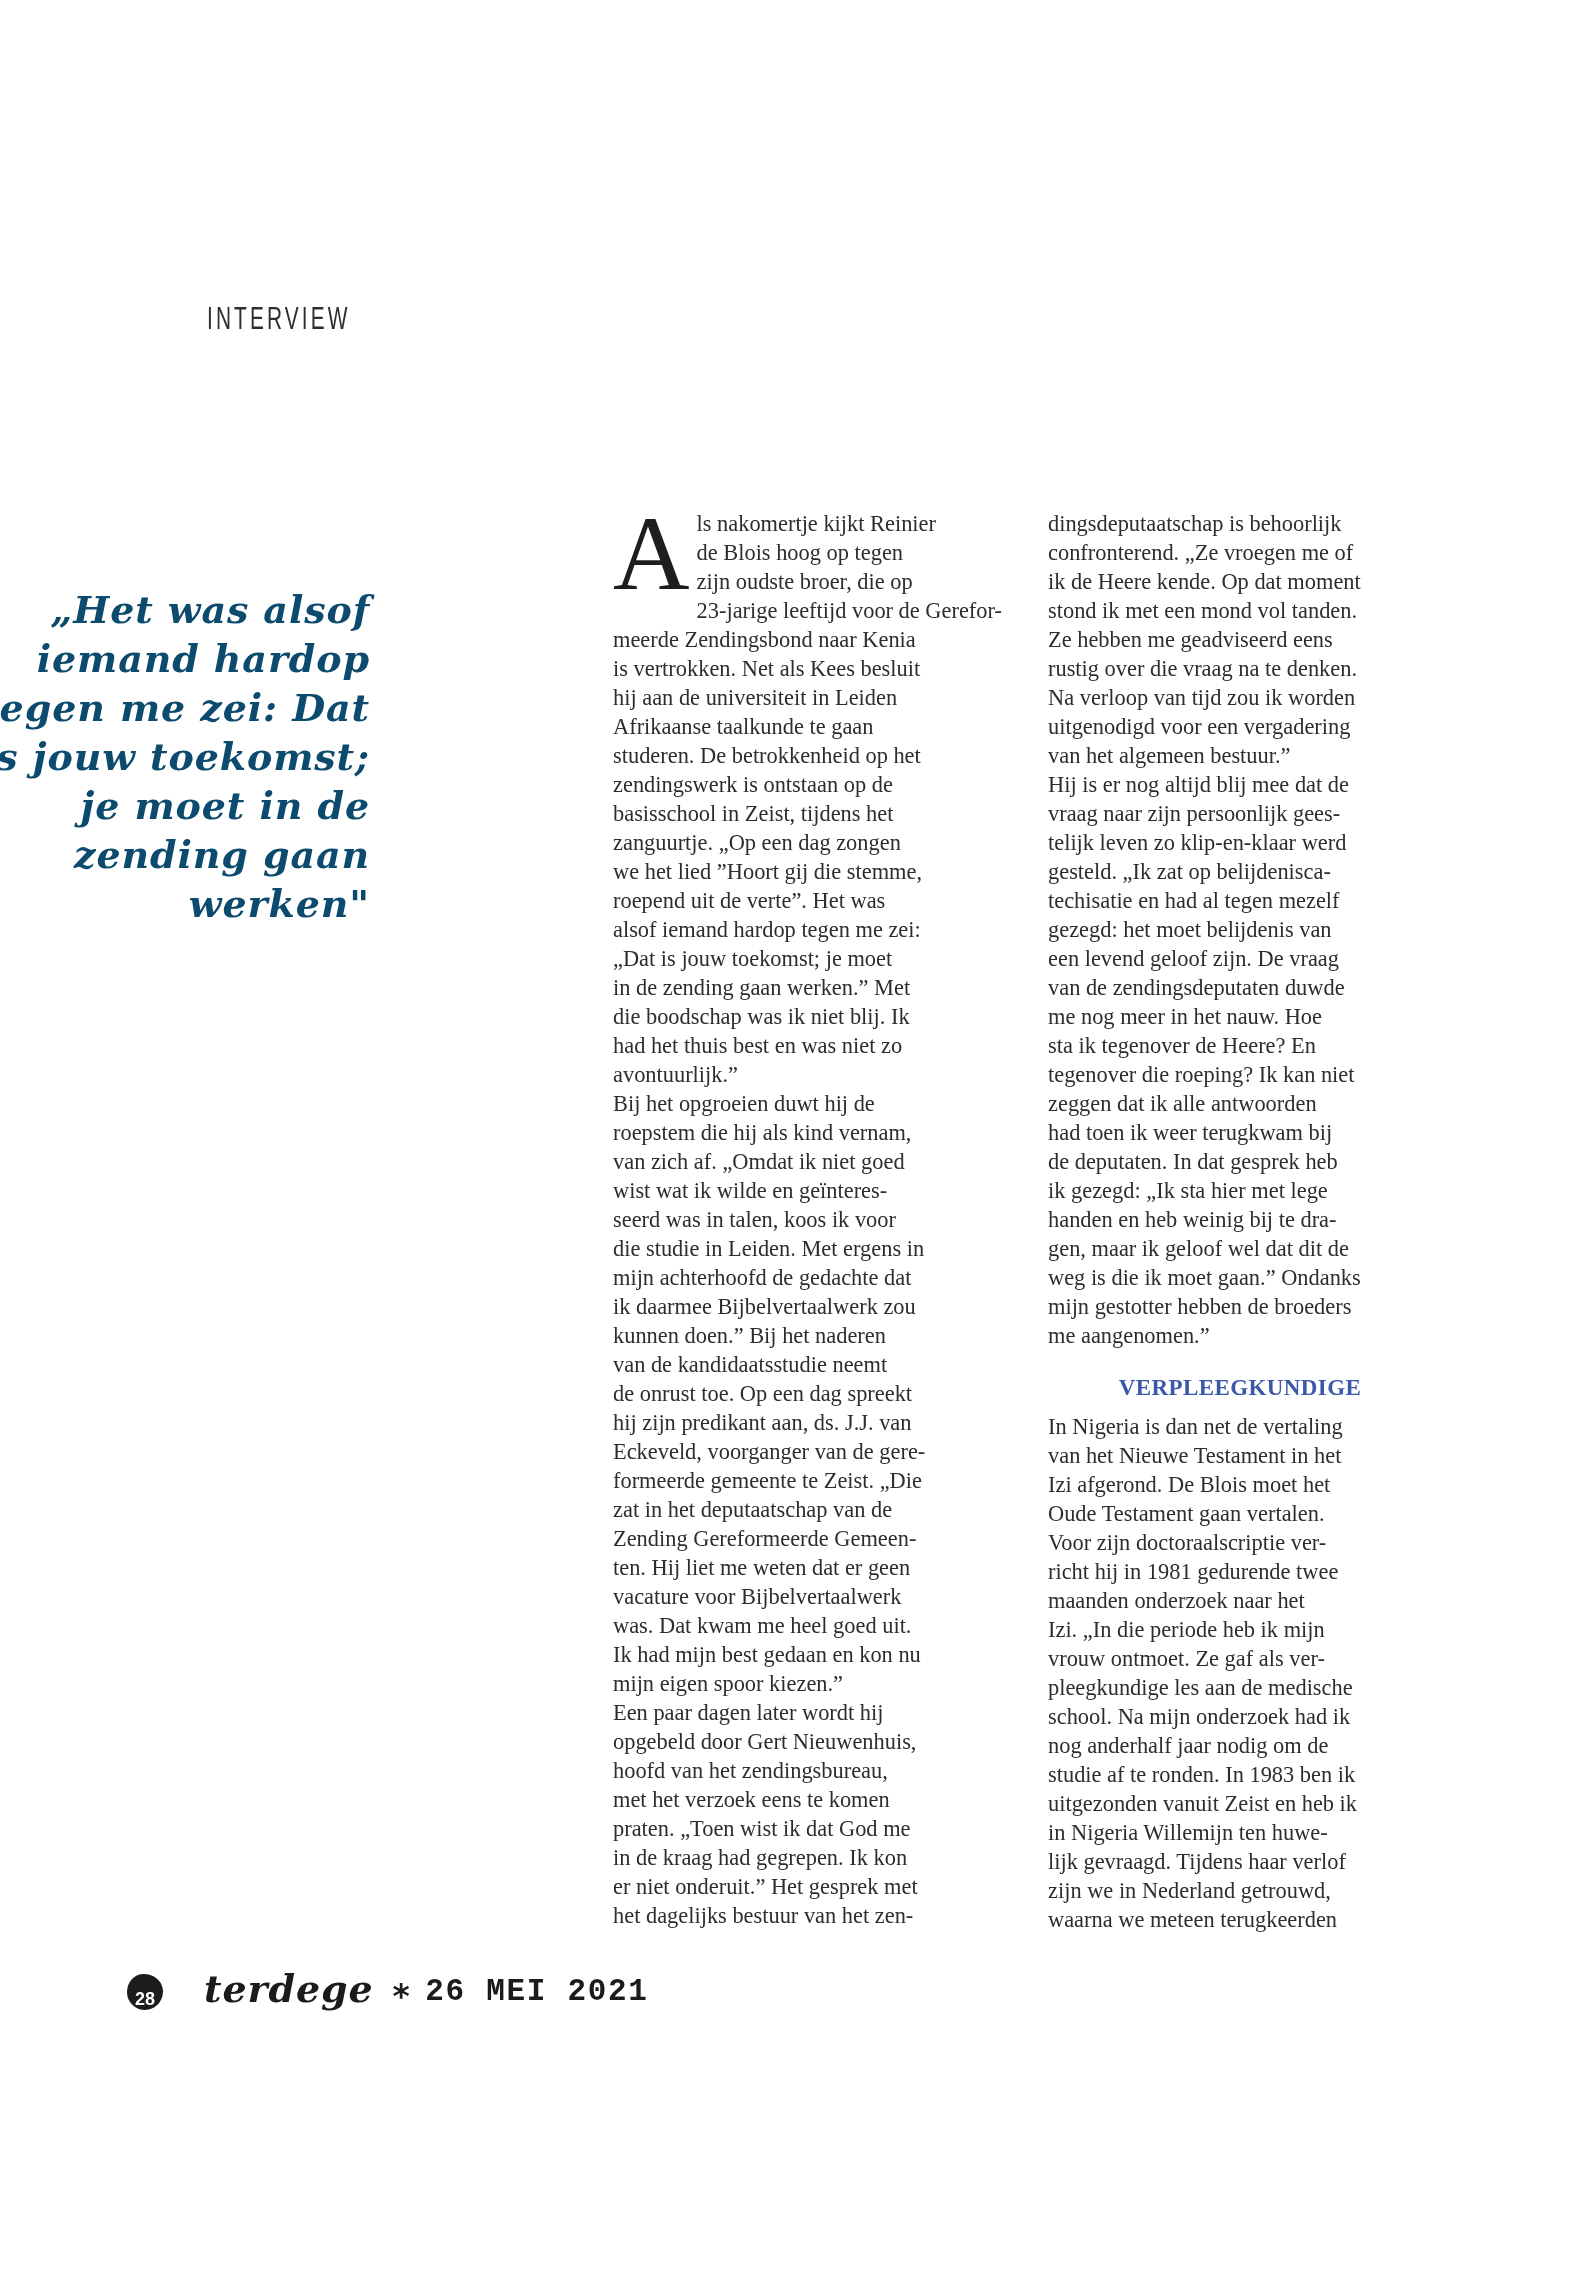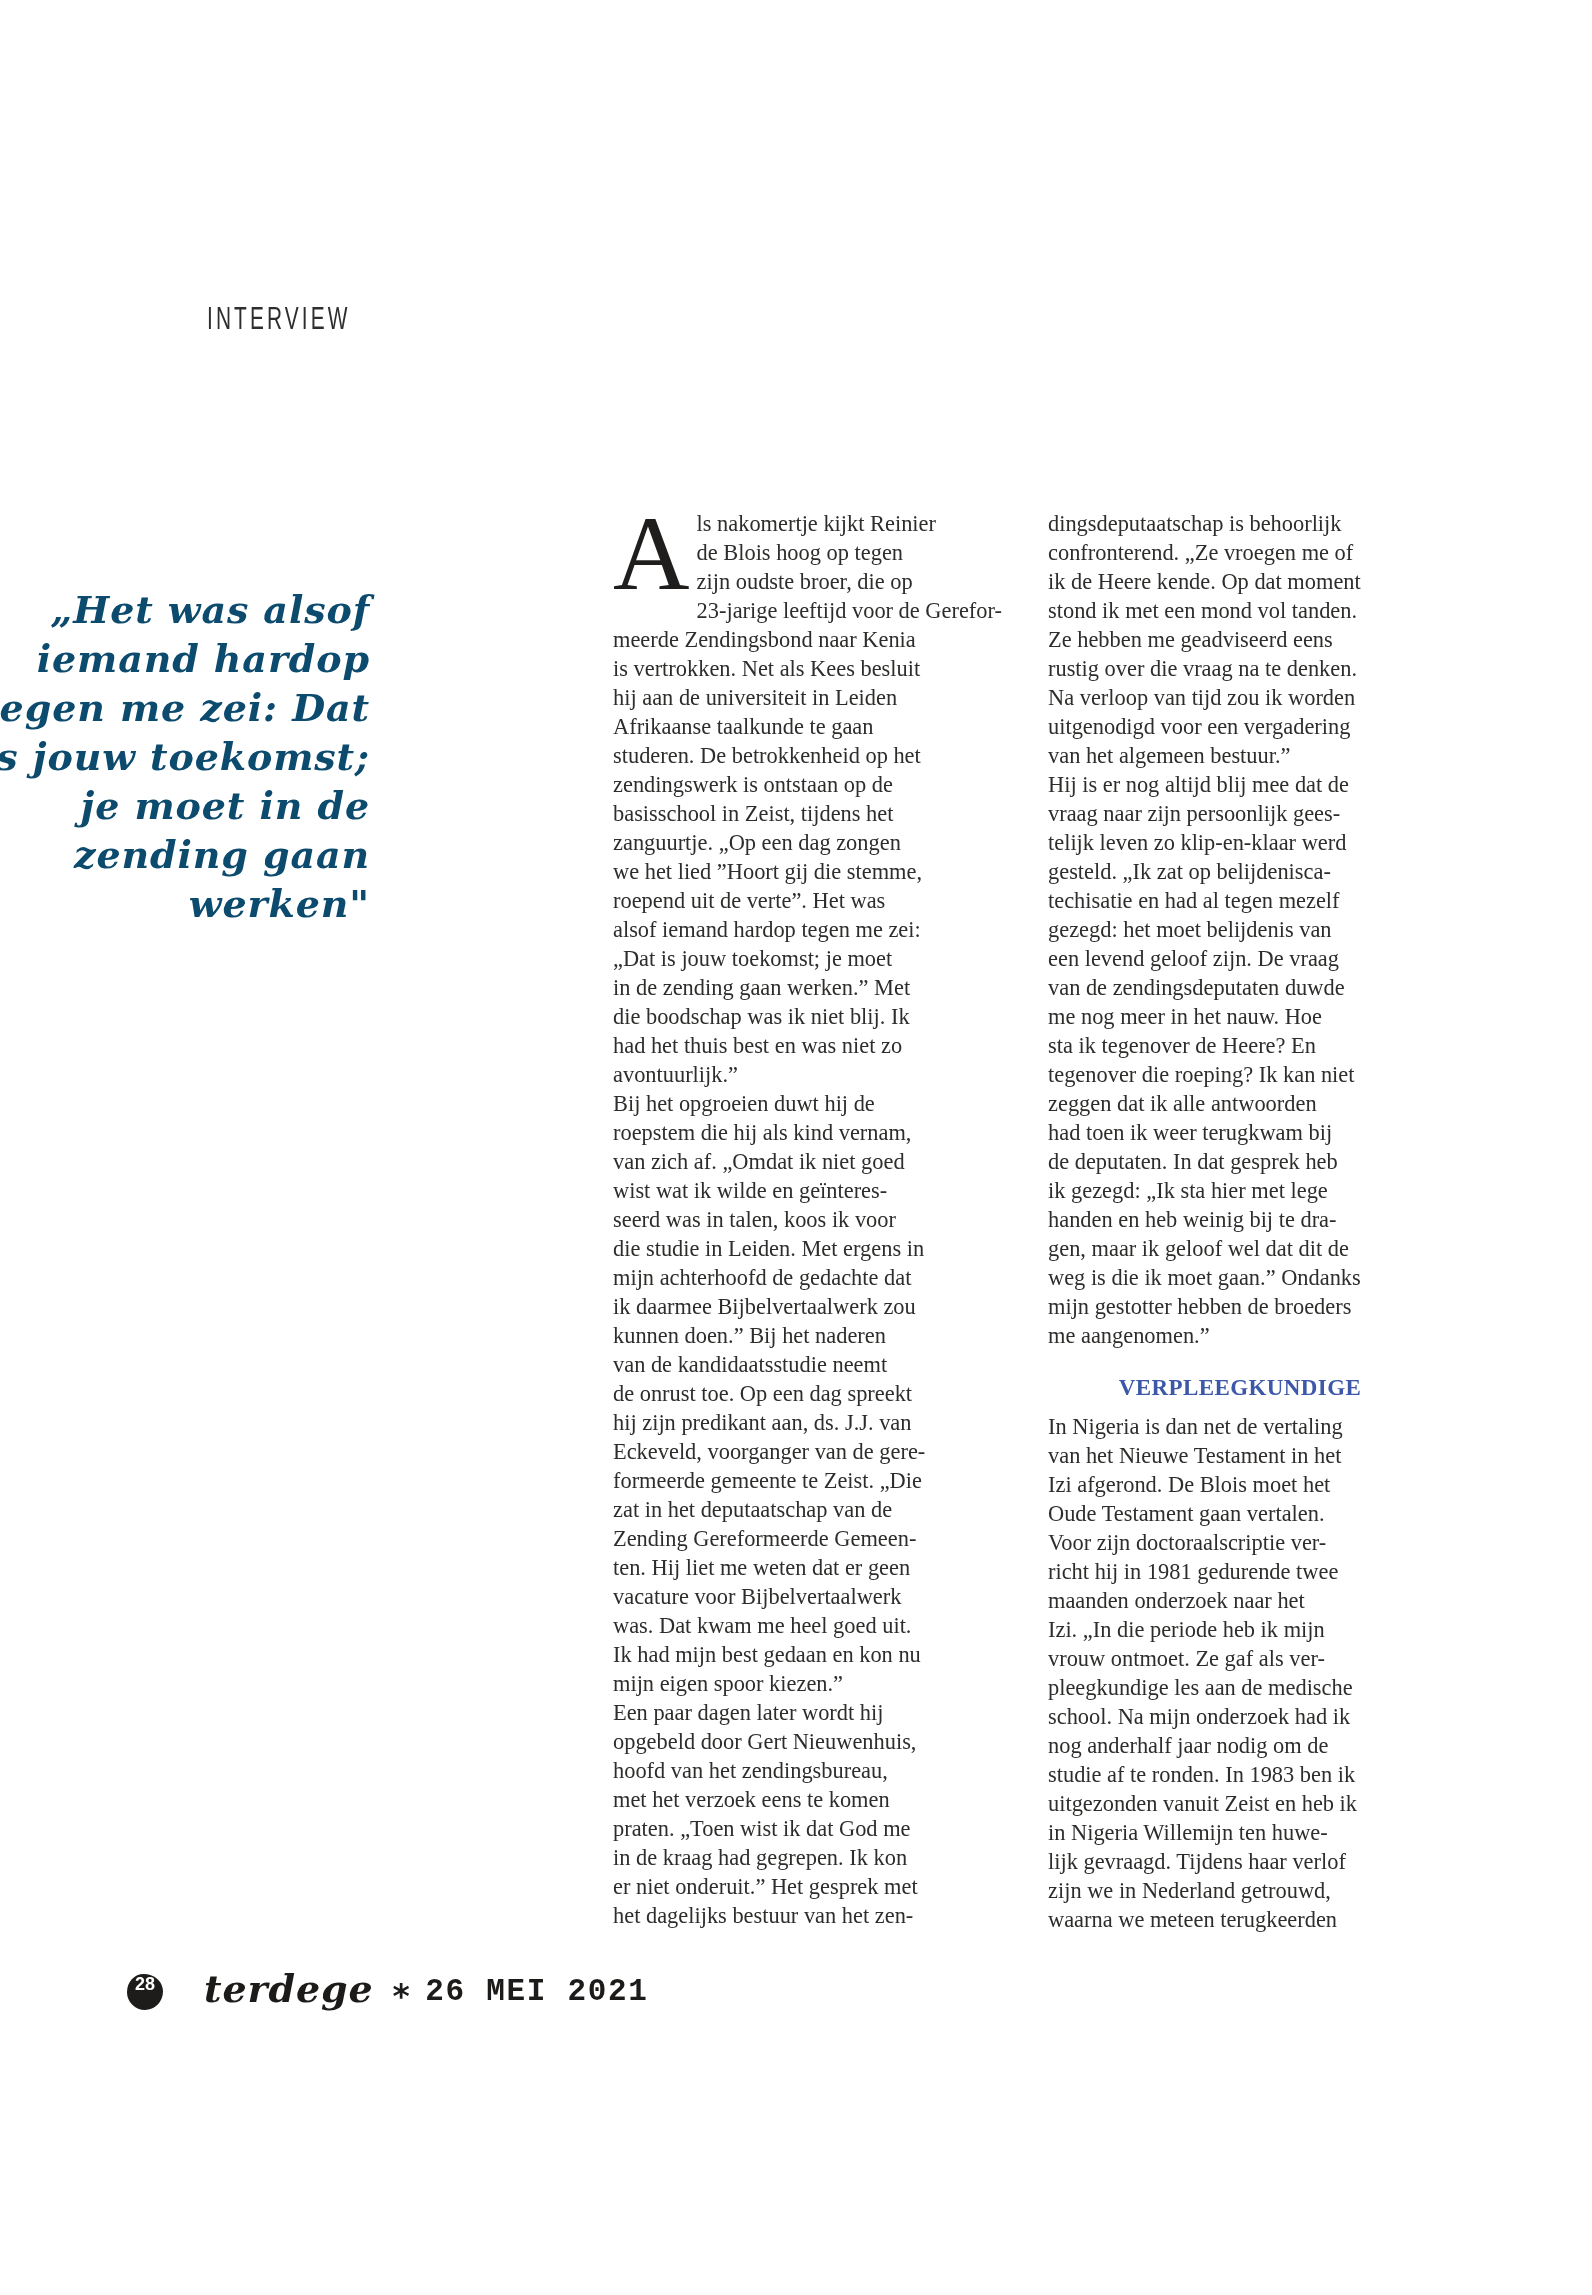--- a/index.html
+++ b/index.html
@@ -77,21 +77,21 @@
     display:flex;
     align-items:center;
     color:#1c1b19;
   }
   .page-number-badge{
     width:36px;
     height:36px;
     background:#1d1c1a;
     border-radius:46% 54% 50% 50% / 50% 48% 52% 50%;
     display:flex;
-    align-items:flex-start;
+    align-items:flex-end;
     justify-content:center;
     font-family:"Liberation Sans", sans-serif;
     font-weight:bold;
     font-size:18px;
     color:#ffffff;
   }
   .magazine-logo{
     margin-left:41px;
     font-family:"DejaVu Serif", serif;
     font-style:italic;

